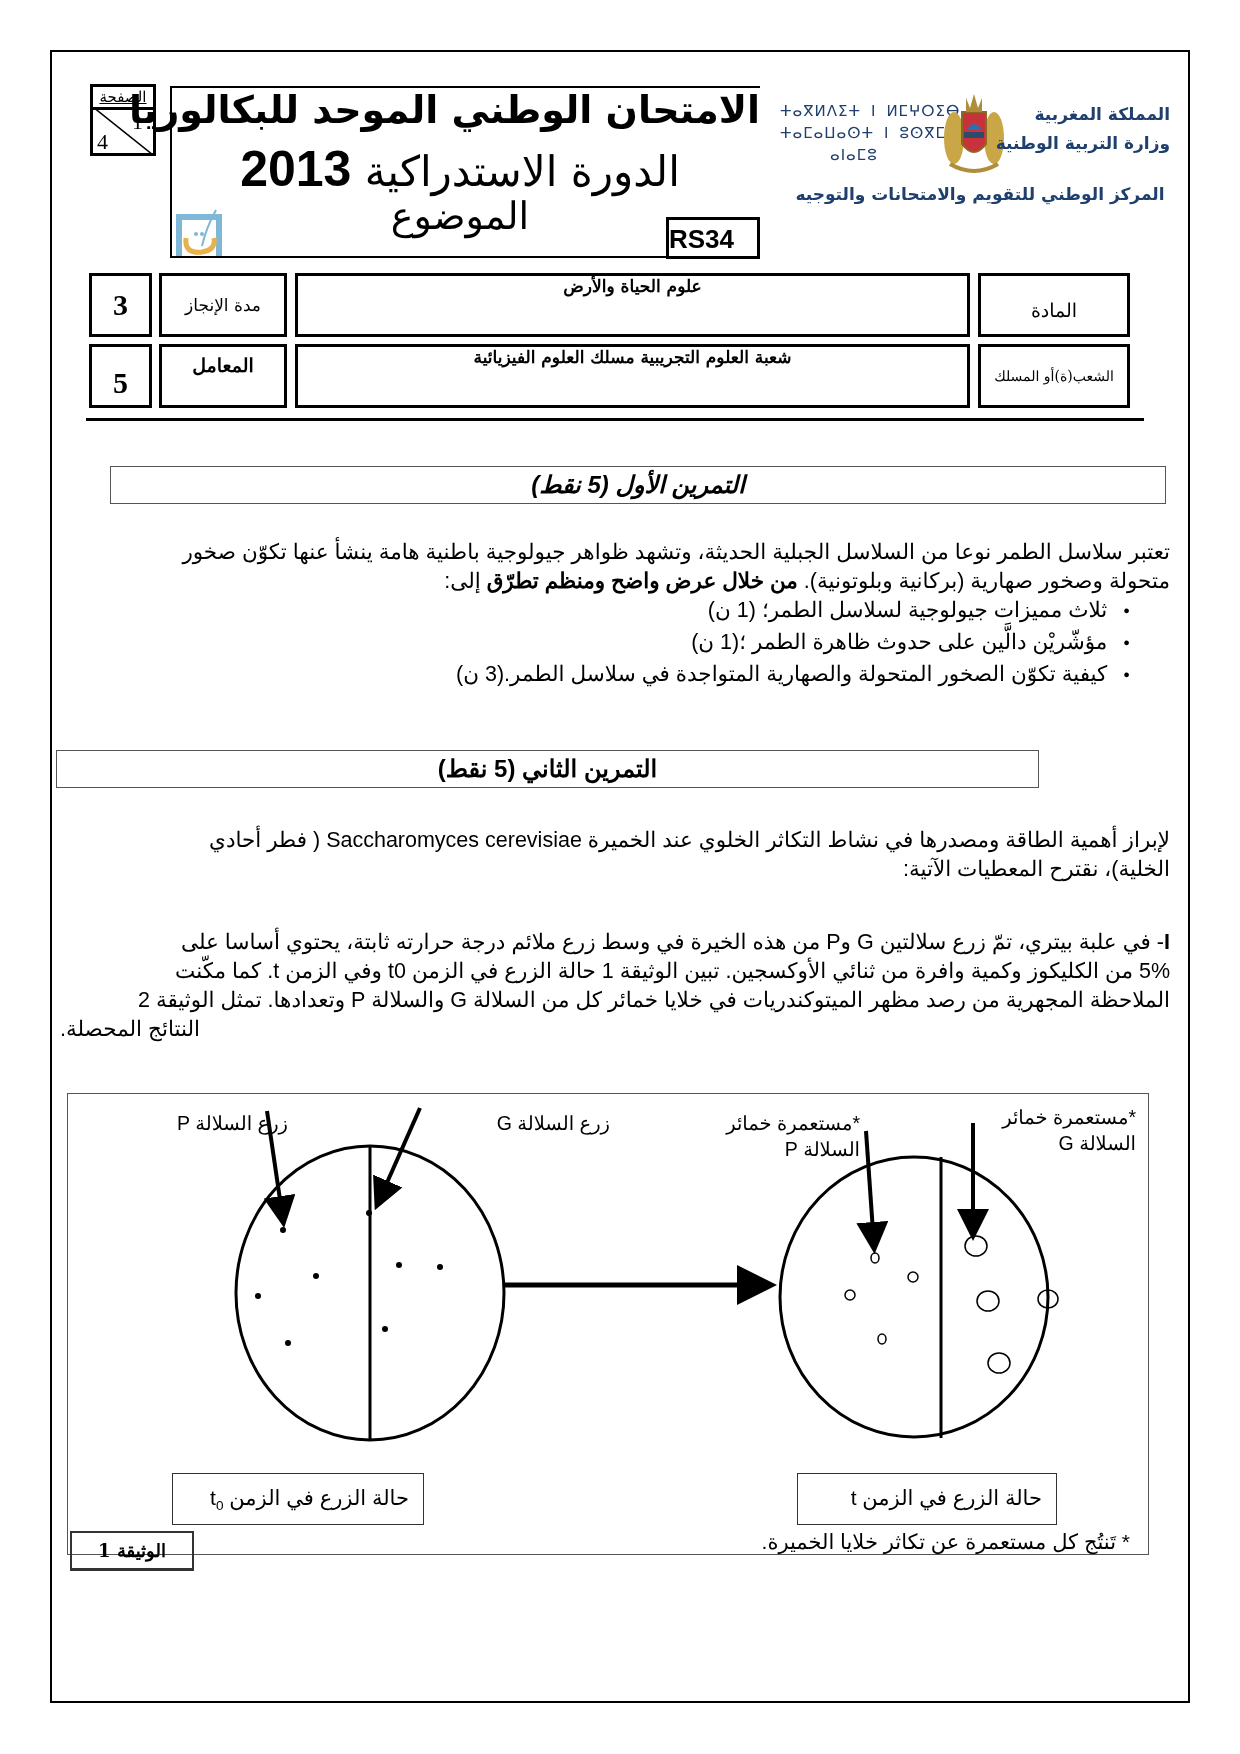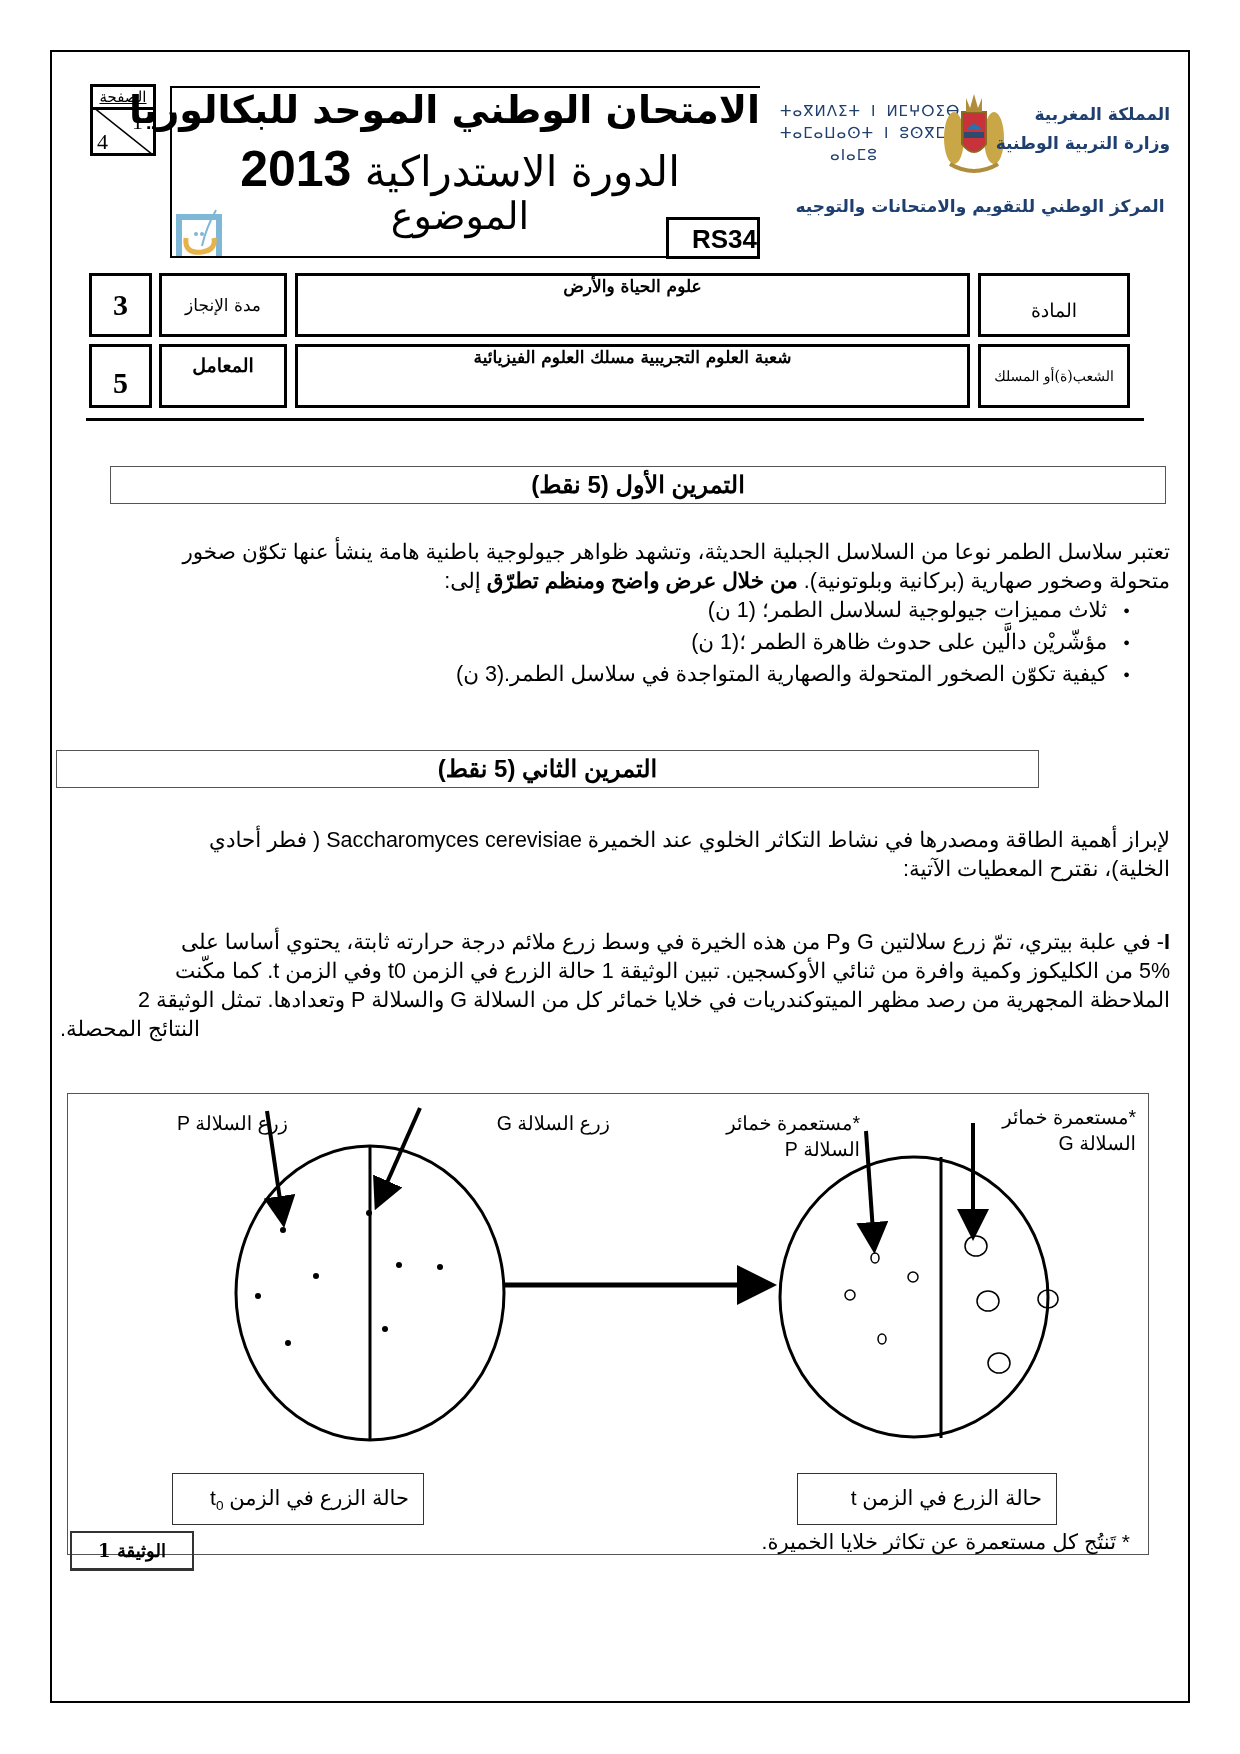--- a/index.html
+++ b/index.html
@@ -12,26 +12,26 @@
   .pagebox .lbl { height:20px; border-bottom:3px solid #000; text-align:center; font-size:15px; line-height:20px; font-family:"Liberation Serif",serif; }
   .pagebox .num1 { position:absolute; right:10px; top:22px; font-size:22px; font-family:"Liberation Serif",serif; }
   .pagebox .num4 { position:absolute; left:4px; top:42px; font-size:22px; font-family:"Liberation Serif",serif; }
   .pagebox svg { position:absolute; left:0; top:20px; }
   
   .titlebox { left:170px; top:86px; width:590px; height:172px; border:2px solid #000; border-right:none; box-sizing:border-box; }
   .t1 { left:190px; top:88px; width:570px; text-align:center; font-family:"DejaVu Sans","Liberation Sans",sans-serif; font-weight:bold; font-size:38px; direction:rtl; white-space:nowrap; letter-spacing:-1px;}
   .t2 { left:230px; top:140px; width:460px; text-align:center; font-size:42px; direction:rtl; white-space:nowrap; font-family:"DejaVu Serif",serif; }
   .t2 .yr { font-family:"Liberation Sans",sans-serif; font-weight:bold; font-size:50px; }
   .t3 { left:330px; top:194px; width:260px; text-align:center; font-size:38px; direction:rtl; font-family:"DejaVu Serif",serif; }
-  .rs { left:666px; top:217px; width:94px; height:42px; border:3px solid #000; box-sizing:border-box; font-family:"Liberation Sans",sans-serif; font-weight:bold; font-size:26px; text-align:right; line-height:38px; }
+  .rs { left:666px; top:217px; width:94px; height:42px; border:3px solid #000; box-sizing:border-box; font-family:"Liberation Sans",sans-serif; font-weight:bold; font-size:26px; text-align:left; line-height:38px; }
   .logo { left:176px; top:208px; width:50px; height:48px; }
   
   .min-ar { left:980px; top:100px; width:190px; text-align:right; direction:rtl; color:#1f3f6e; font-size:17px; line-height:29px; font-family:"DejaVu Sans",sans-serif; font-weight:bold; }
   .min-tz { left:780px; top:100px; width:200px; color:#1f3f6e; font-size:15px; line-height:22px; font-family:"DejaVu Sans Mono",monospace; text-align:left; letter-spacing:1px; }
-  .min-center { left:790px; top:196px; width:380px; text-align:center; direction:rtl; color:#1f3f6e; font-size:17px; font-family:"DejaVu Sans",sans-serif; font-weight:bold; }
+  .min-center { left:790px; top:184px; width:380px; text-align:center; direction:rtl; color:#1f3f6e; font-size:17px; font-family:"DejaVu Sans",sans-serif; font-weight:bold; }
   .emblem { left:940px; top:88px; width:68px; height:90px; }
   
   .cell { position:absolute; border:3px solid #000; box-sizing:border-box; display:flex; align-items:center; justify-content:center; direction:rtl; text-align:center; }
   .num-cell { font-family:"Liberation Serif",serif; font-weight:bold; font-size:30px; }
   .lbl-cell { font-size:17px; font-family:"DejaVu Serif",serif; line-height:20px;}
   .subj-cell { font-size:17px; font-family:"DejaVu Serif",serif; font-weight:bold; align-items:flex-start; padding-top:0; }
   .hrule { left:86px; top:418px; width:1058px; height:3px; background:#000; }
   
   .exh { position:absolute; border:1px solid #555; box-sizing:border-box; text-align:center; direction:rtl; font-family:"Liberation Sans",sans-serif; font-weight:bold; font-size:24px; }
   .para { position:absolute; direction:rtl; text-align:justify; font-family:"Liberation Sans",sans-serif; font-size:21.5px; line-height:29px; }
@@ -104,21 +104,21 @@
 
 <div class="cell num-cell" style="left:89px;top:344px;width:63px;height:64px;padding-top:14px;">5</div>
 <div class="cell lbl-cell" style="left:159px;top:344px;width:128px;height:64px;align-items:flex-start;padding-top:8px;font-size:19px;font-weight:bold;">المعامل</div>
 <div class="cell subj-cell" style="left:295px;top:344px;width:675px;height:64px;">شعبة العلوم التجريبية مسلك العلوم الفيزيائية</div>
 <div class="cell lbl-cell" style="left:978px;top:344px;width:152px;height:64px;flex-direction:row;font-size:14px;">
   <div>الشعب(ة)</div>
   <div>أو المسلك</div>
 </div>
 <div class="abs hrule"></div>
 
-<div class="exh" style="left:110px;top:466px;width:1056px;height:38px;line-height:36px;">التمرين الأول (5 نقط)</div>
+<div class="exh" style="left:110px;top:466px;width:1056px;height:38px;line-height:36px;font-style:italic;">التمرين الأول (5 نقط)</div>
 <div class="para" style="left:110px;top:538px;width:1060px;">
   <div style="text-align:right;white-space:nowrap;">تعتبر سلاسل الطمر نوعا من السلاسل الجبلية الحديثة، وتشهد ظواهر جيولوجية باطنية هامة ينشأ عنها تكوّن صخور</div>
   <div style="text-align:right;white-space:nowrap;">
     <span>متحولة وصخور صهارية (بركانية وبلوتونية).</span>
     <b>من خلال عرض واضح ومنظم تطرّق</b>
     <span>إلى:</span>
   </div>
 </div>
 <ul class="bul" style="left:200px;top:596px;width:930px;">
   <li>ثلاث مميزات جيولوجية لسلاسل الطمر؛ (1 ن)</li>

